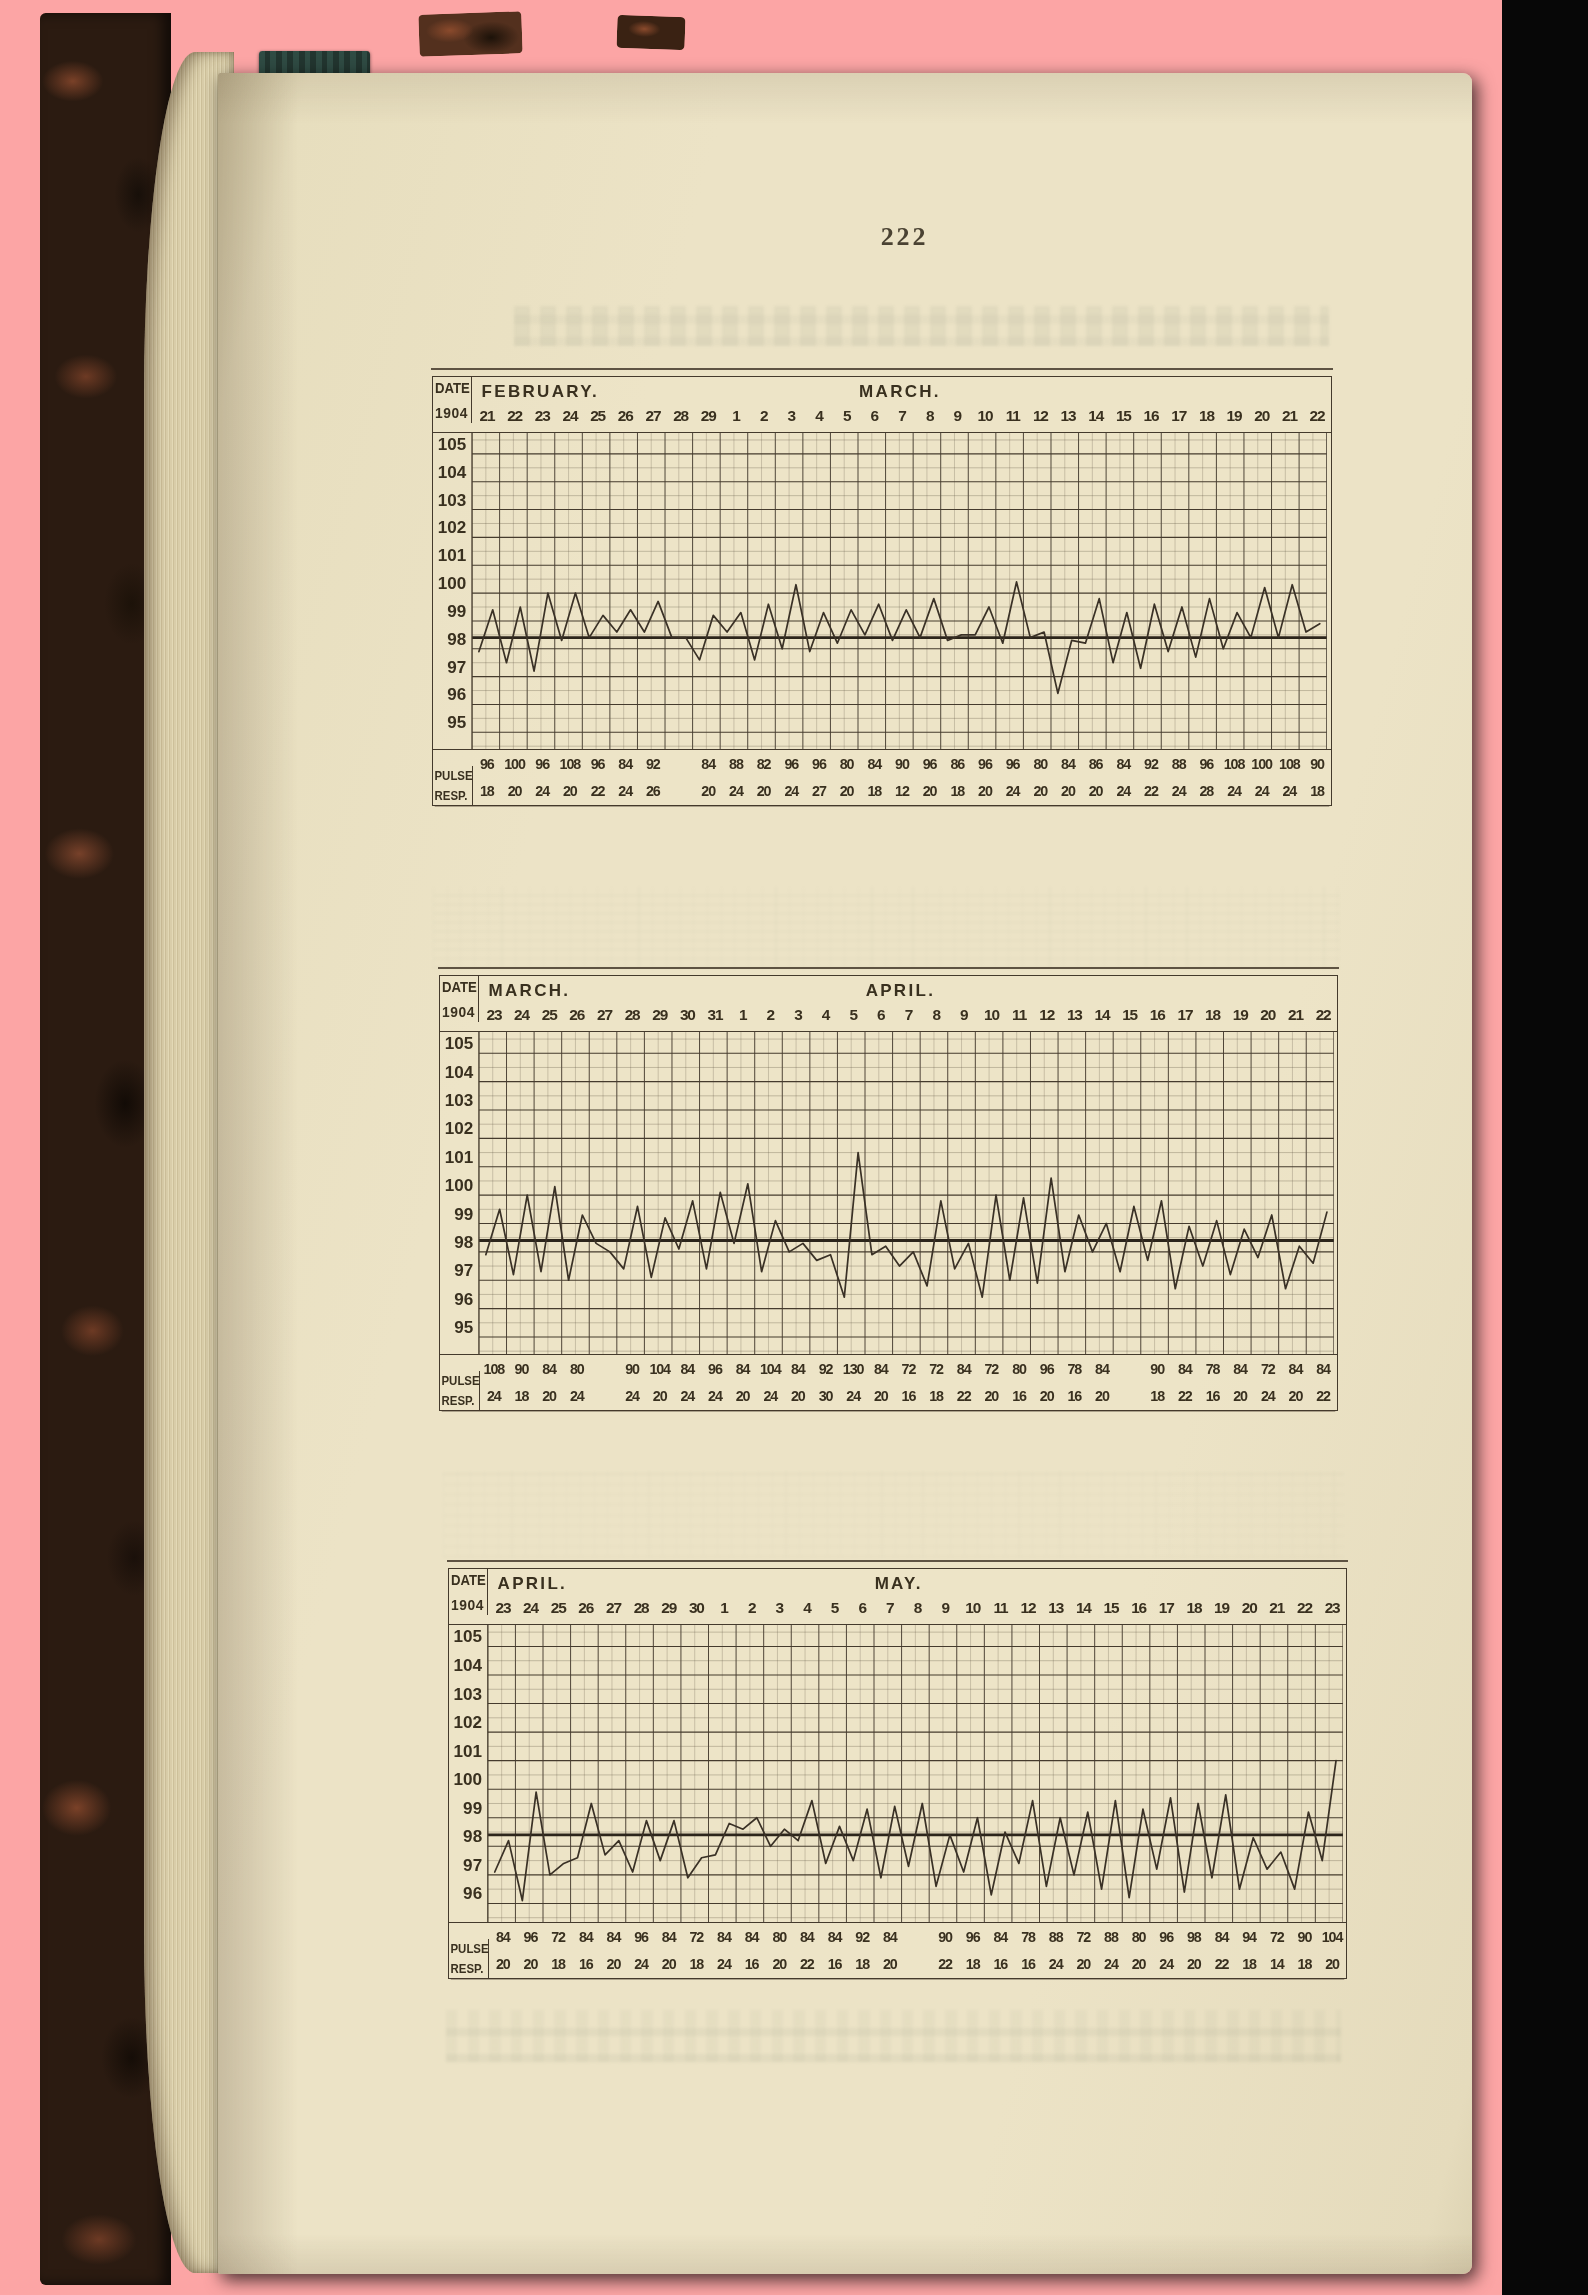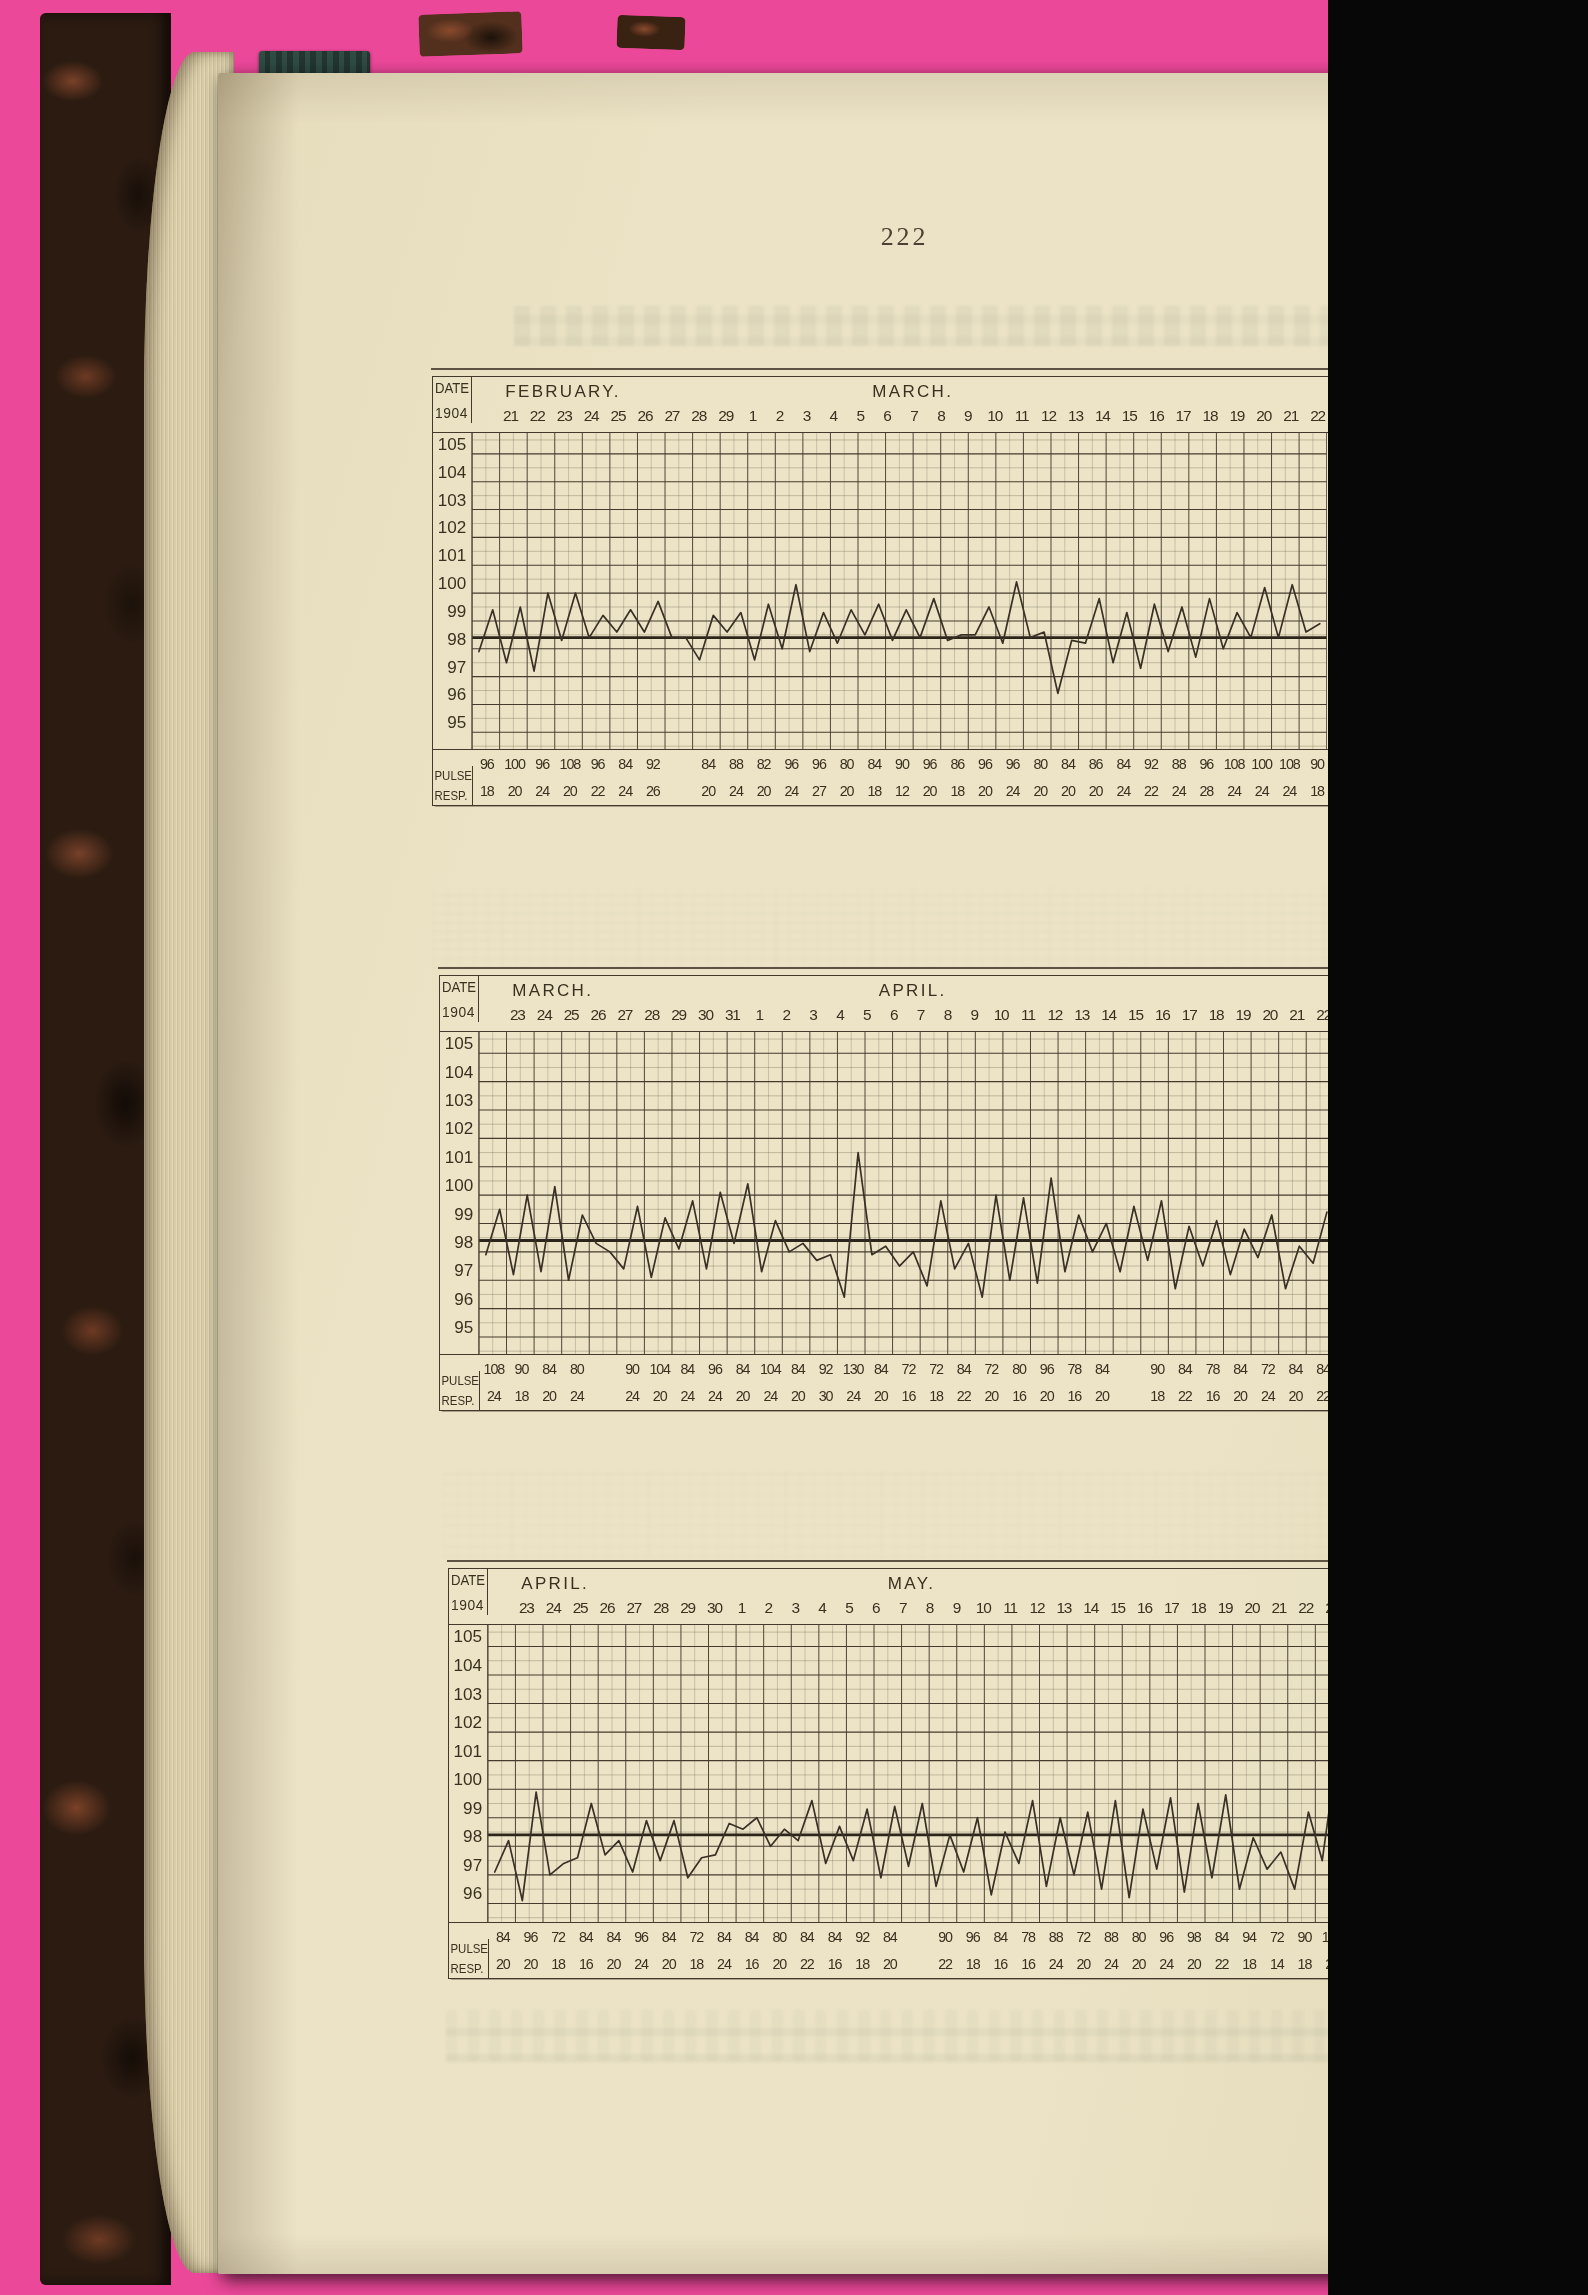--- a/index.html
+++ b/index.html
@@ -1,17 +1,17 @@
 <!DOCTYPE html>
 <html style="font-size:9px"><head>
 <meta charset="utf-8">
 <style>
   html,body{margin:0;padding:0;background:#070707;}
-  #screen{position:relative;width:1328px;height:2295px;background:#ec4899;overflow:hidden;
-          font-family:"Liberation Sans",sans-serif;color:#39301f;}
+  #screen{position:relative;width:1502px;height:2295px;background:#fca5a5;overflow:hidden;
+          font-family:"Liberation Sans",sans-serif;color:#39301f;font-weight:bold;}
 
   
   #spine{position:absolute;left:40px;top:12.5px;width:131px;height:2272px;border-radius:5.7px 0 0 5.7px;
     background:
       radial-gradient(ellipse 51px 34px at 25% 3%,  #7a4128 0%, rgba(0,0,0,0) 60%),
       radial-gradient(ellipse 40px 63px at 75% 8%, #170f09 0%, rgba(0,0,0,0) 60%),
       radial-gradient(ellipse 57px 40px at 35% 16%, #6d3a24 0%, rgba(0,0,0,0) 55%),
       radial-gradient(ellipse 46px 68px at 70% 26%, #1c1209 0%, rgba(0,0,0,0) 60%),
       radial-gradient(ellipse 63px 46px at 30% 37%, #77412a 0%, rgba(0,0,0,0) 55%),
       radial-gradient(ellipse 51px 74px at 65% 48%, #120b06 0%, rgba(0,0,0,0) 60%),
@@ -65,21 +65,21 @@
                repeating-linear-gradient(90deg,rgba(108,120,100,.10) 0 11.4px,rgba(108,120,100,0) 11.4px 21.7px);}
 
   
   .chart{position:absolute;border:1.7px solid #443a2c;background:rgba(240,232,205,.25);}
   .chart-toprule{position:absolute;top:-9px;left:-1.7px;right:-1.7px;height:1.7px;background:#45392b;opacity:.85;}
   .chart-header{position:relative;height:55px;border-bottom:1.1px solid #443a2c;}
   .date-cell{position:absolute;left:0;top:0;bottom:9px;width:39px;border-right:1.1px solid #443a2c;
     display:flex;flex-direction:column;justify-content:space-between;padding:3.4px 1.1px 2.3px 2.3px;box-sizing:border-box;}
   .date-word{font-size:14.3px;letter-spacing:0;transform:scaleX(.92);transform-origin:left;}
   .year-word{font-size:15px;letter-spacing:0.6px;transform:scaleX(.92);transform-origin:left;}
-  .header-right{margin-left:64px;height:100%;position:relative;}
+  .header-right{margin-left:40px;height:100%;position:relative;}
   .months-row{position:relative;height:25px;}
   .month{position:absolute;top:5.1px;font-size:17px;letter-spacing:2.3px;white-space:nowrap;}
   .dates-row{display:flex;height:30px;justify-content:center;}
   .dcell{flex:1;text-align:center;font-size:15.4px;letter-spacing:-1.1px;padding-top:4.6px;overflow:hidden;}
   svg.grid{display:block;}
   .pr-box{position:relative;height:55px;border-top:1.1px solid #443a2c;box-shadow:0 3.4px 0 -1.7px rgba(69,57,43,.55);}
   .pr-labels{position:absolute;left:0;top:0;bottom:0;width:39px;border-right:1.1px solid #443a2c;
     display:flex;flex-direction:column;justify-content:space-around;margin-top:16px;}
   .pr-label{font-size:13px;transform:scaleX(.88);transform-origin:left;padding-left:1.7px;}
   .pr-values{margin-left:40px;height:100%;display:flex;flex-direction:column;justify-content:space-around;}

